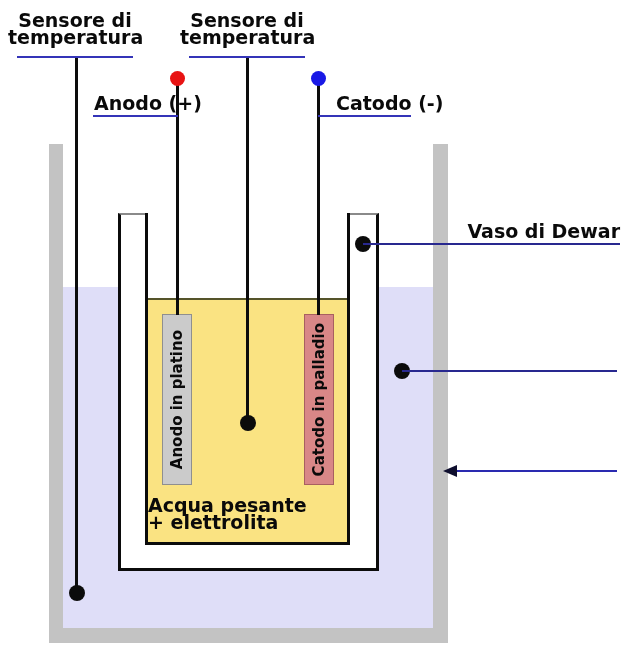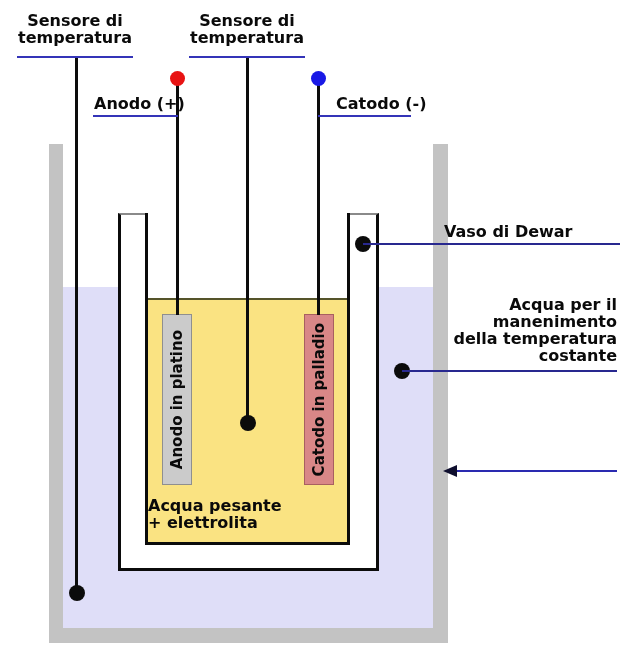--- a/index.html
+++ b/index.html
@@ -49,26 +49,26 @@
   .u-sensor-right{left:189px;top:56px;width:116px;}
   .u-anode{left:93px;top:115px;width:85px;}
   .u-cathode{left:318px;top:115px;width:93px;}
   .l-dewar{left:363px;top:243px;width:257px;background:#28288f;}
   .l-water{left:402px;top:370px;width:215px;background:#28288f;}
   .l-container{left:456px;top:470px;width:161px;background:#2a2ab0;}
   .arrowhead{left:443px;top:465px;width:0;height:0;
     border-top:6px solid transparent;border-bottom:6px solid transparent;border-right:14px solid #0e0e2e;}
 
   
-  .lbl{font-weight:bold;font-size:16px;line-height:17px;color:#0a0a0a;white-space:pre-line;}
+  .lbl{font-weight:bold;font-size:19px;line-height:17px;color:#0a0a0a;white-space:pre-line;}
   .t-sensor-left{left:8px;top:12px;width:134px;text-align:center;}
   .t-sensor-right{left:180px;top:12px;width:134px;text-align:center;}
   .t-anode{left:94px;top:95px;}
   .t-cathode{left:336px;top:95px;text-align:right;}
-  .t-dewar{left:444px;top:223px;width:160px;text-align:left;}
+  .t-dewar{left:460px;top:223px;width:160px;text-align:right;}
   .t-water{left:440px;top:296px;width:177px;text-align:right;}
   .t-container{left:453px;top:448px;width:160px;text-align:right;}
   .t-electrolyte{left:148px;top:497px;width:200px;text-align:left;}
 </style>
 </head>
 <body>
 
 <div class="canvas">
 
   <div class="abs cool-water"></div>
@@ -110,20 +110,16 @@
   <div class="abs bline l-container"></div>
   <div class="abs arrowhead"></div>
 
   <div class="abs lbl t-sensor-left">Sensore di
 temperatura</div>
   <div class="abs lbl t-sensor-right">Sensore di
 temperatura</div>
   <div class="abs lbl t-anode">Anodo (+)</div>
   <div class="abs lbl t-cathode">Catodo (-)</div>
   <div class="abs lbl t-dewar">Vaso di Dewar</div>
-  <div class="abs lbl t-water">Acqua per il
-manenimento
-della temperatura
-costante</div>
   <div class="abs lbl t-electrolyte">Acqua pesante
 + elettrolita</div>
 
 </div>
 
 </body></html>

